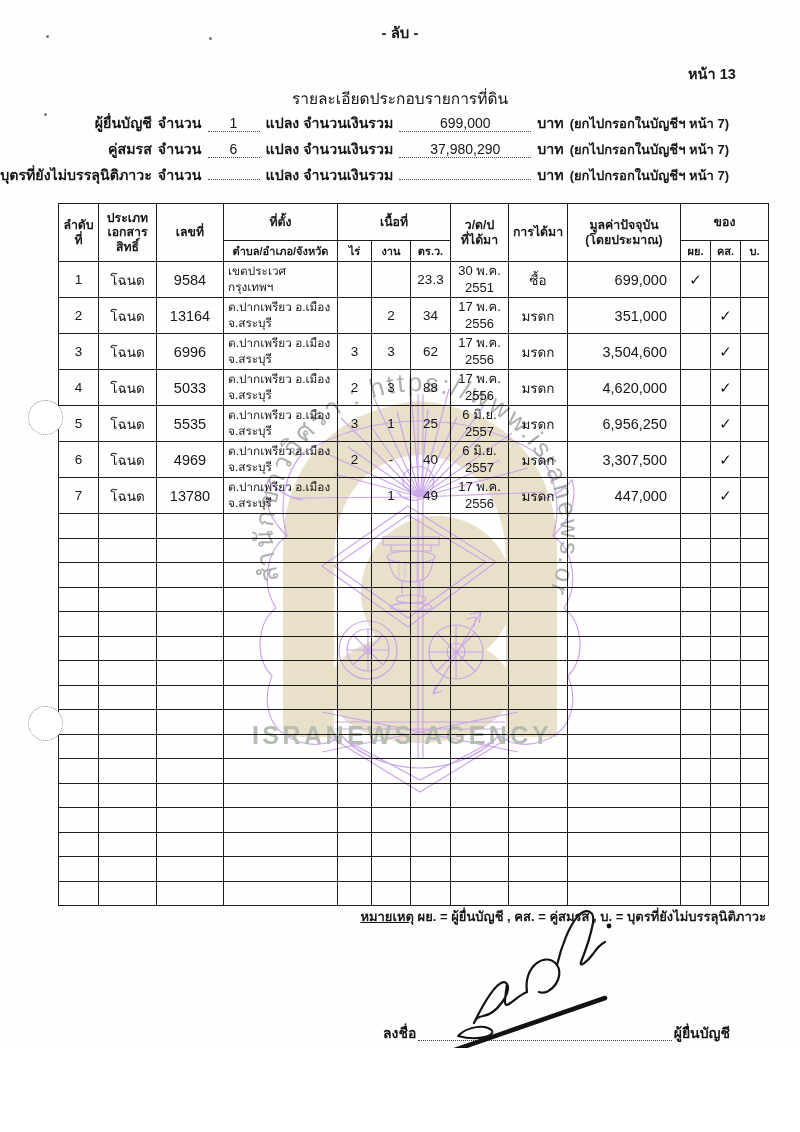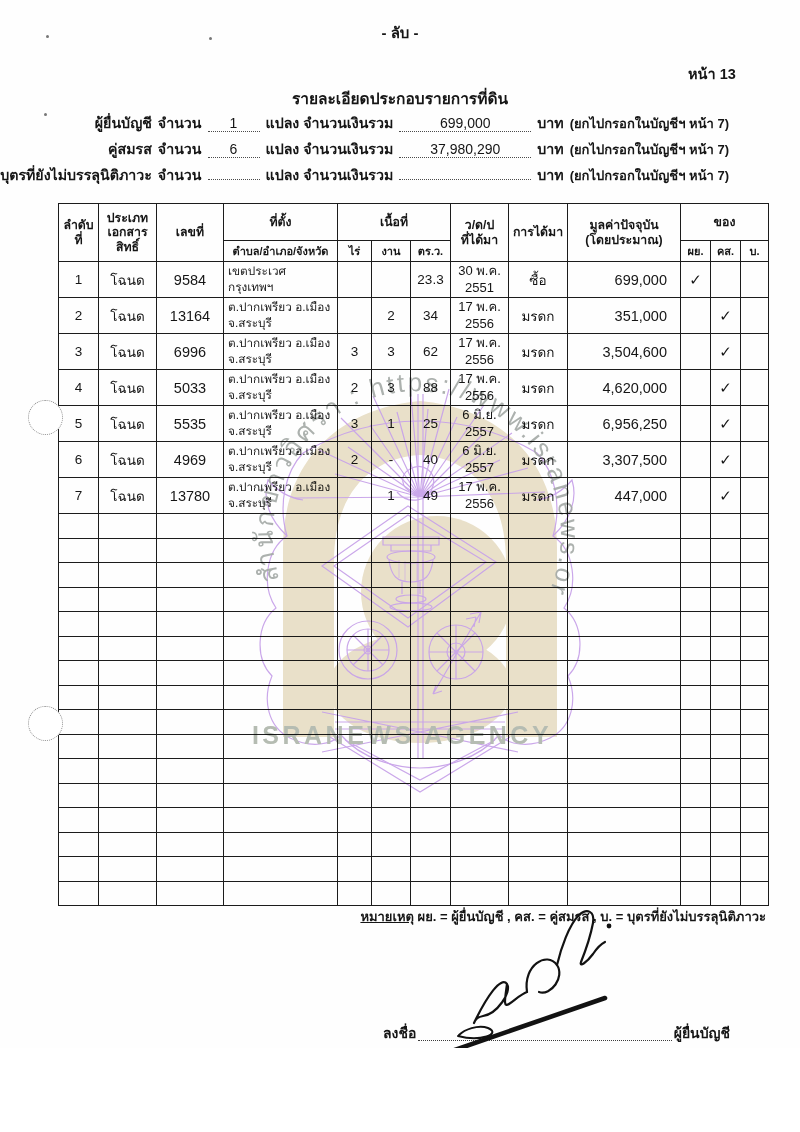--- a/index.html
+++ b/index.html
@@ -5,21 +5,21 @@
   html,body{margin:0;padding:0;background:#fff;}
   .page{
     position:relative;width:800px;height:1048px;background:#fefefe;
     font-family:"Liberation Sans",sans-serif;color:#151515;overflow:hidden;
   }
   
   .secret-top{position:absolute;top:21px;left:0;width:800px;text-align:center;
     font-weight:bold;font-size:15px;}
   .page-number{position:absolute;top:62px;left:688px;font-weight:bold;font-size:14.5px;}
   .doc-title{position:absolute;top:86px;left:0;width:800px;text-align:center;
-    font-weight:bold;font-size:15.5px;}
+    font-weight:normal;font-size:15.5px;}
   
   .summary{position:absolute;top:112px;right:71px;font-size:14.2px;font-weight:bold;}
   .sumrow{display:flex;justify-content:flex-end;align-items:baseline;gap:6px;height:26px;white-space:nowrap;}
   .dotted{display:inline-block;border-bottom:1.4px dotted #4a4a4a;text-align:center;
     font-weight:normal;font-size:14px;line-height:15px;}
   .dotted.small{width:52px;}
   .dotted.big{width:132px;}
   .sum-note{font-size:13px;}
   
   table.landtbl{position:absolute;left:58px;top:203px;width:710px;

